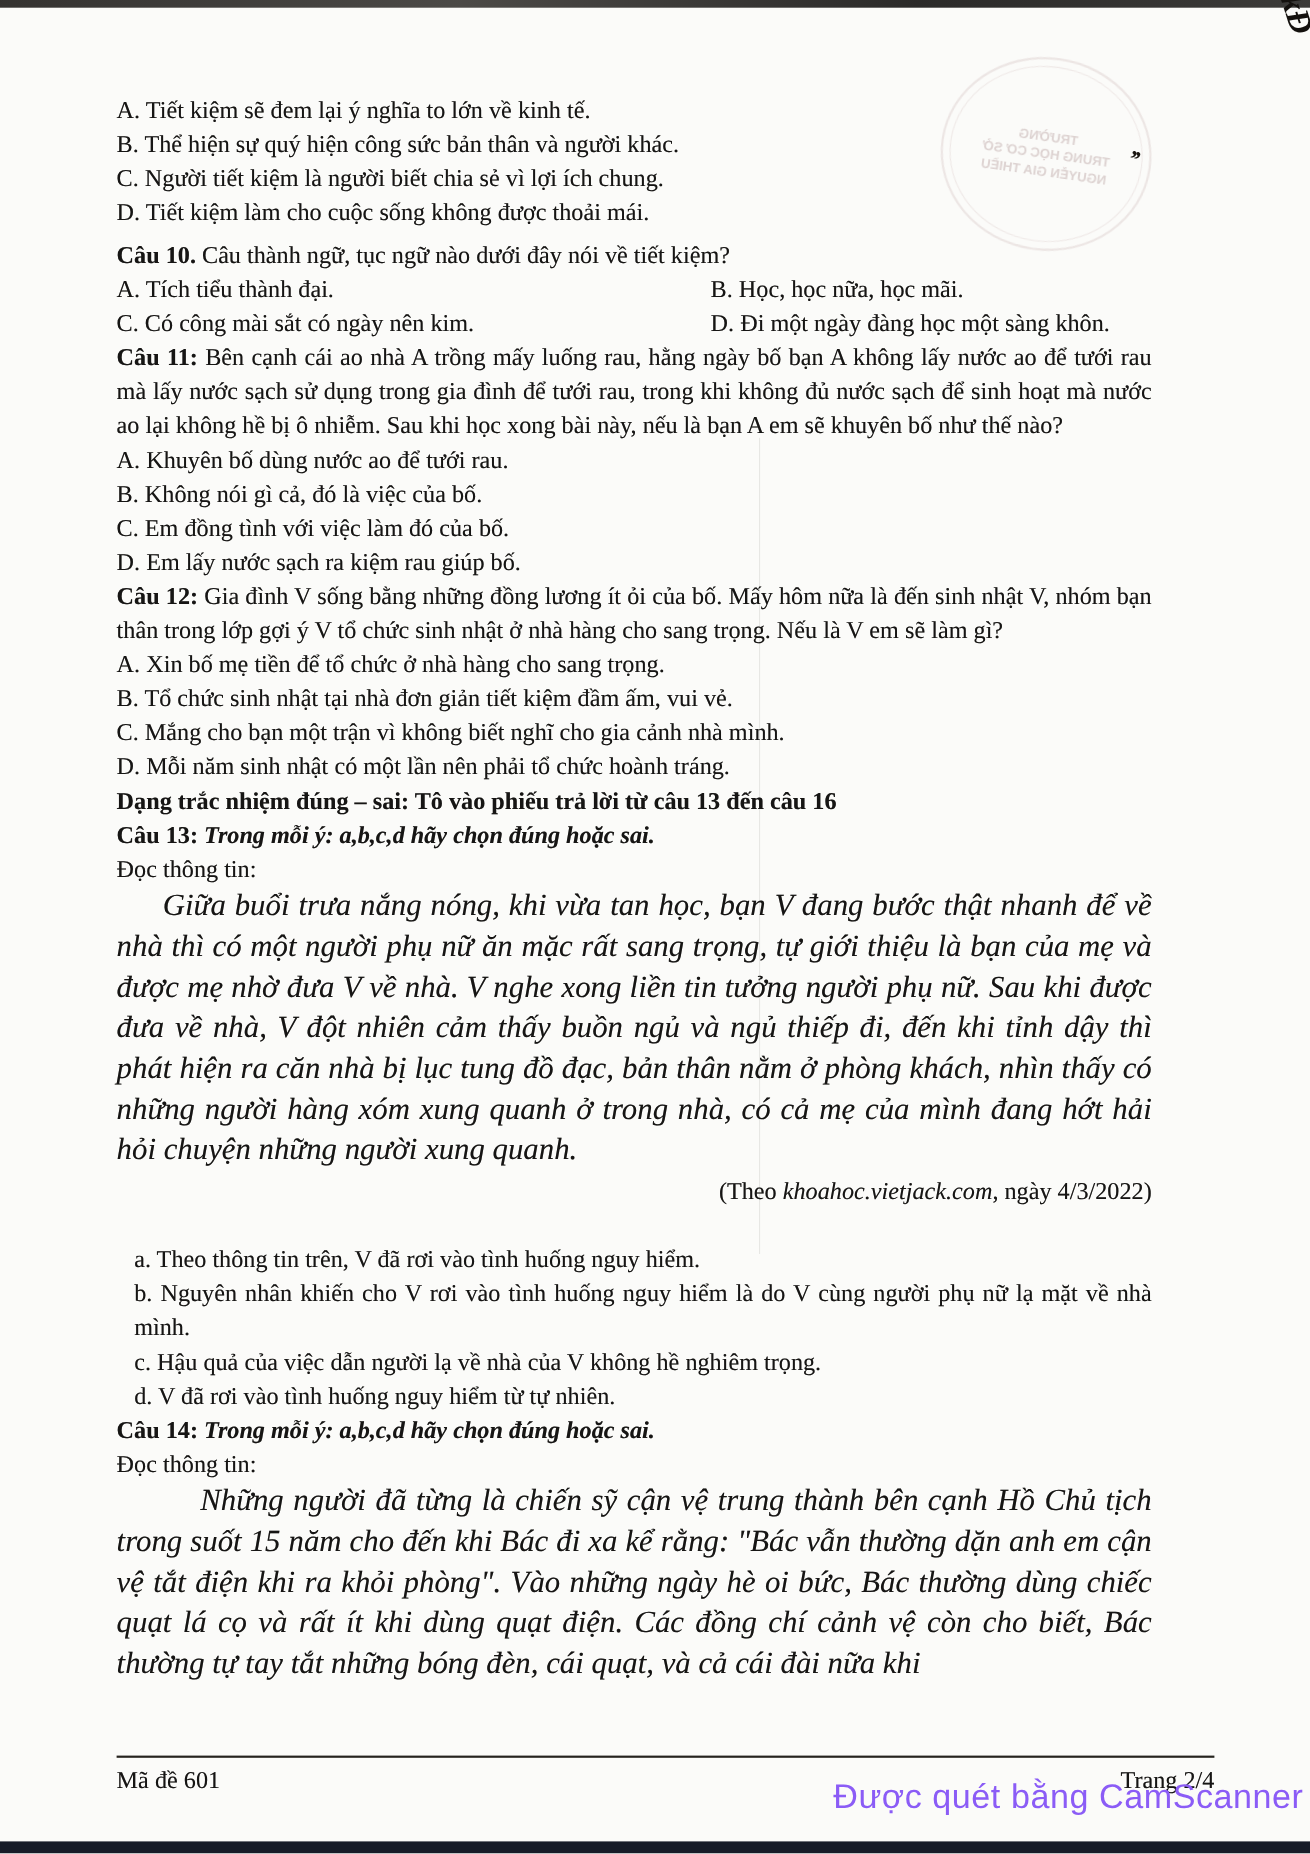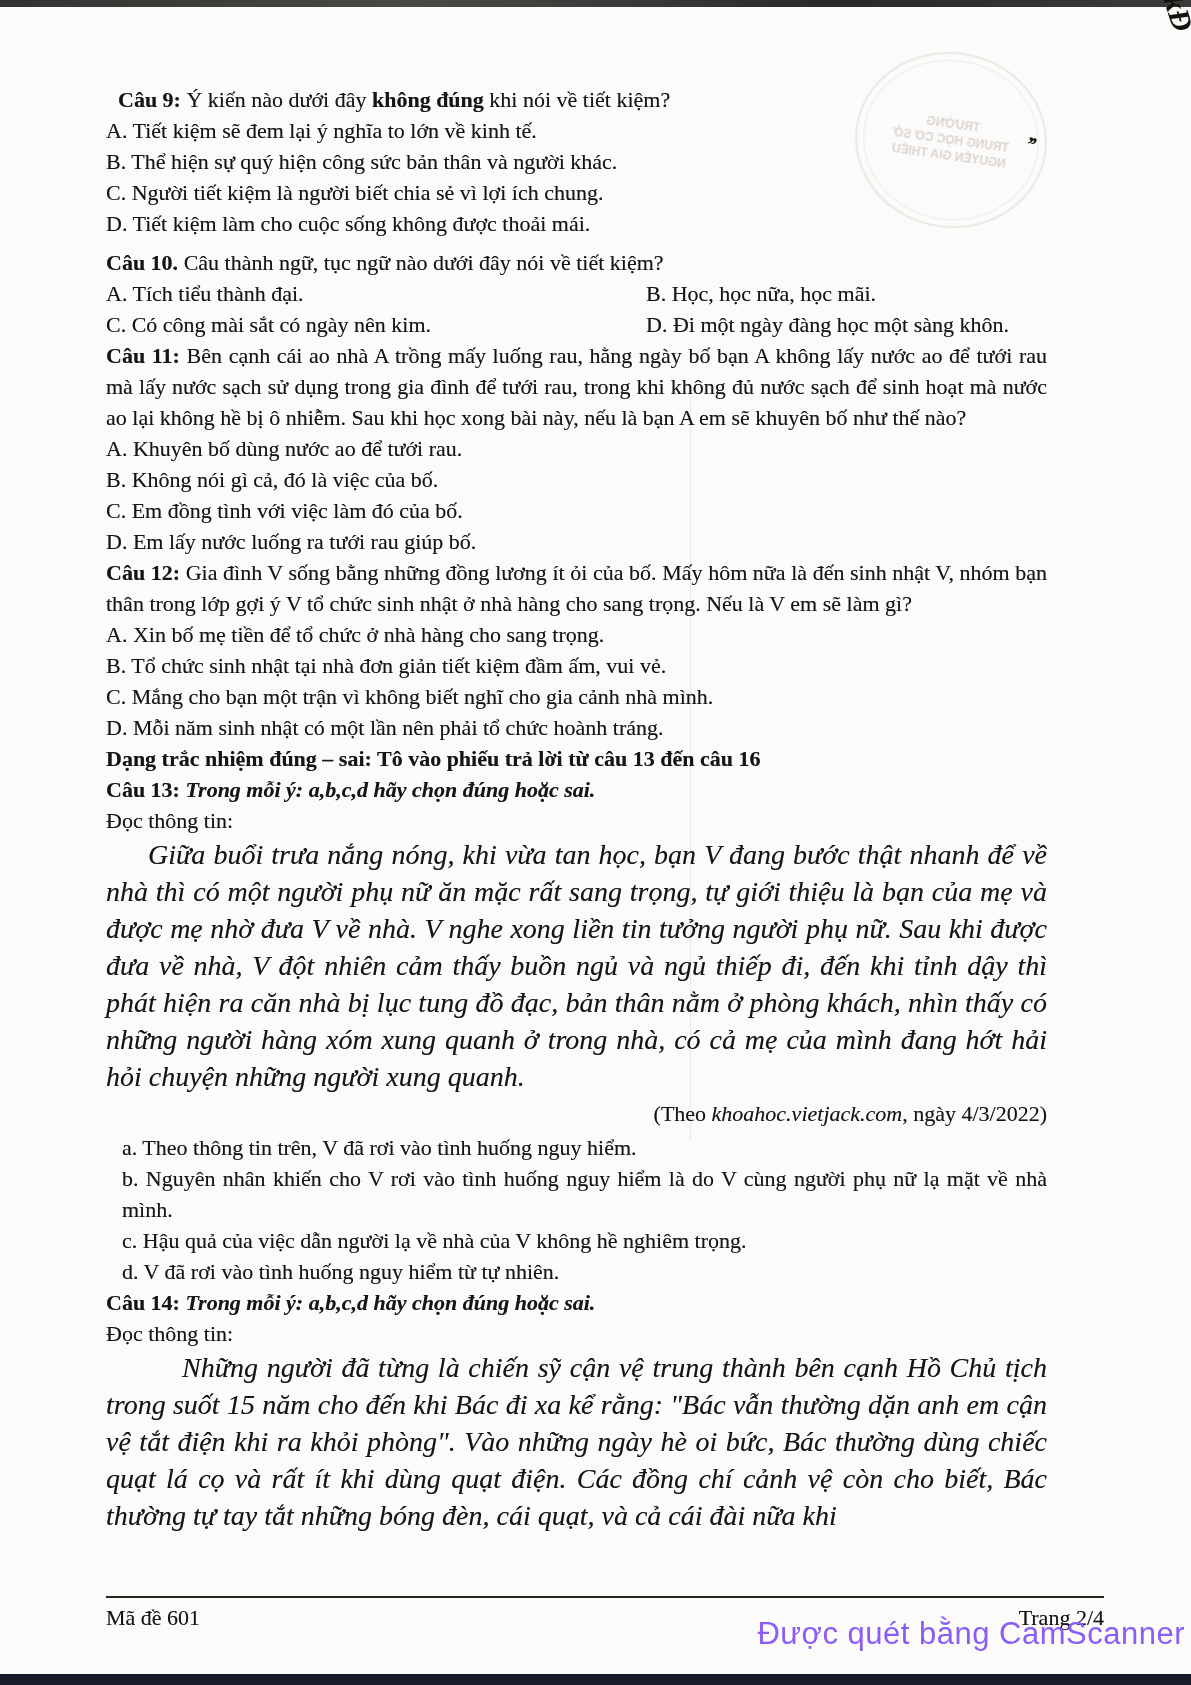--- a/index.html
+++ b/index.html
@@ -32,21 +32,21 @@
   .two-col{display:flex;align-items:center;}
   .col-l{width:512px;}
   .col-r{flex:1;margin-left:28px;}
   .mt8{margin-top:8px;}
   .passage{
     font-style:italic;font-size:28px;line-height:37px;
     text-align:justify;text-indent:42px;
   }
   .passage.deep{text-indent:76px;}
   .citation{font-size:22px;line-height:37px;text-align:right;}
-  .items{}
+  .items{margin-top:28px;}
   .items .line{padding-left:16px;text-align:justify;}
   .footer{
     position:absolute;left:106px;top:1596px;width:998px;
     border-top:2.5px solid #26241f;
     display:flex;justify-content:space-between;
     padding-top:7px;font-size:22px;
     text-shadow:0 0 .5px rgba(25,22,20,.45);
   }
   .camscanner{
     position:absolute;top:1616px;right:6px;
@@ -95,21 +95,20 @@
   <span>TRUNG HỌC CƠ SỞ</span>
   <span>NGUYỄN GIA THIỀU</span>
 </div>
 <div class="corner-mark">kĐ</div>
 <div class="ink-mark">’’</div>
 <div class="crease"></div>
 
 <div class="content">
 
   <div>
-    <p class="line just q9-indent"><span class="b">Câu 9:</span> <span>Ý kiến nào dưới đây</span> <span class="b">không đúng</span> <span>khi nói về tiết kiệm?</span></p>
     <p class="line">A. Tiết kiệm sẽ đem lại ý nghĩa to lớn về kinh tế.</p>
     <p class="line">B. Thể hiện sự quý hiện công sức bản thân và người khác.</p>
     <p class="line">C. Người tiết kiệm là người biết chia sẻ vì lợi ích chung.</p>
     <p class="line">D. Tiết kiệm làm cho cuộc sống không được thoải mái.</p>
   </div>
 
   <div class="mt8">
     <p class="line"><span class="b">Câu 10.</span> <span>Câu thành ngữ, tục ngữ nào dưới đây nói về tiết kiệm?</span></p>
     <div class="two-col">
       <p class="line col-l">A. Tích tiểu thành đại.</p>
@@ -119,21 +118,21 @@
       <p class="line col-l">C. Có công mài sắt có ngày nên kim.</p>
       <p class="line col-r">D. Đi một ngày đàng học một sàng khôn.</p>
     </div>
   </div>
 
   <div>
     <p class="line just"><span class="b">Câu 11:</span> <span>Bên cạnh cái ao nhà A trồng mấy luống rau, hằng ngày bố bạn A không lấy nước ao để tưới rau mà lấy nước sạch sử dụng trong gia đình để tưới rau, trong khi không đủ nước sạch để sinh hoạt mà nước ao lại không hề bị ô nhiễm. Sau khi học xong bài này, nếu là bạn A em sẽ khuyên bố như thế nào?</span></p>
     <p class="line">A. Khuyên bố dùng nước ao để tưới rau.</p>
     <p class="line">B. Không nói gì cả, đó là việc của bố.</p>
     <p class="line">C. Em đồng tình với việc làm đó của bố.</p>
-    <p class="line">D. Em lấy nước luống ra tưới rau giúp bố.</p>
+    <p class="line">D. Em lấy nước sạch ra kiệm rau giúp bố.</p>
   </div>
 
   <div>
     <p class="line just"><span class="b">Câu 12:</span> <span>Gia đình V sống bằng những đồng lương ít ỏi của bố. Mấy hôm nữa là đến sinh nhật V, nhóm bạn thân trong lớp gợi ý V tổ chức sinh nhật ở nhà hàng cho sang trọng. Nếu là V em sẽ làm gì?</span></p>
     <p class="line">A. Xin bố mẹ tiền để tổ chức ở nhà hàng cho sang trọng.</p>
     <p class="line">B. Tổ chức sinh nhật tại nhà đơn giản tiết kiệm đầm ấm, vui vẻ.</p>
     <p class="line">C. Mắng cho bạn một trận vì không biết nghĩ cho gia cảnh nhà mình.</p>
     <p class="line">D. Mỗi năm sinh nhật có một lần nên phải tổ chức hoành tráng.</p>
   </div>
 

